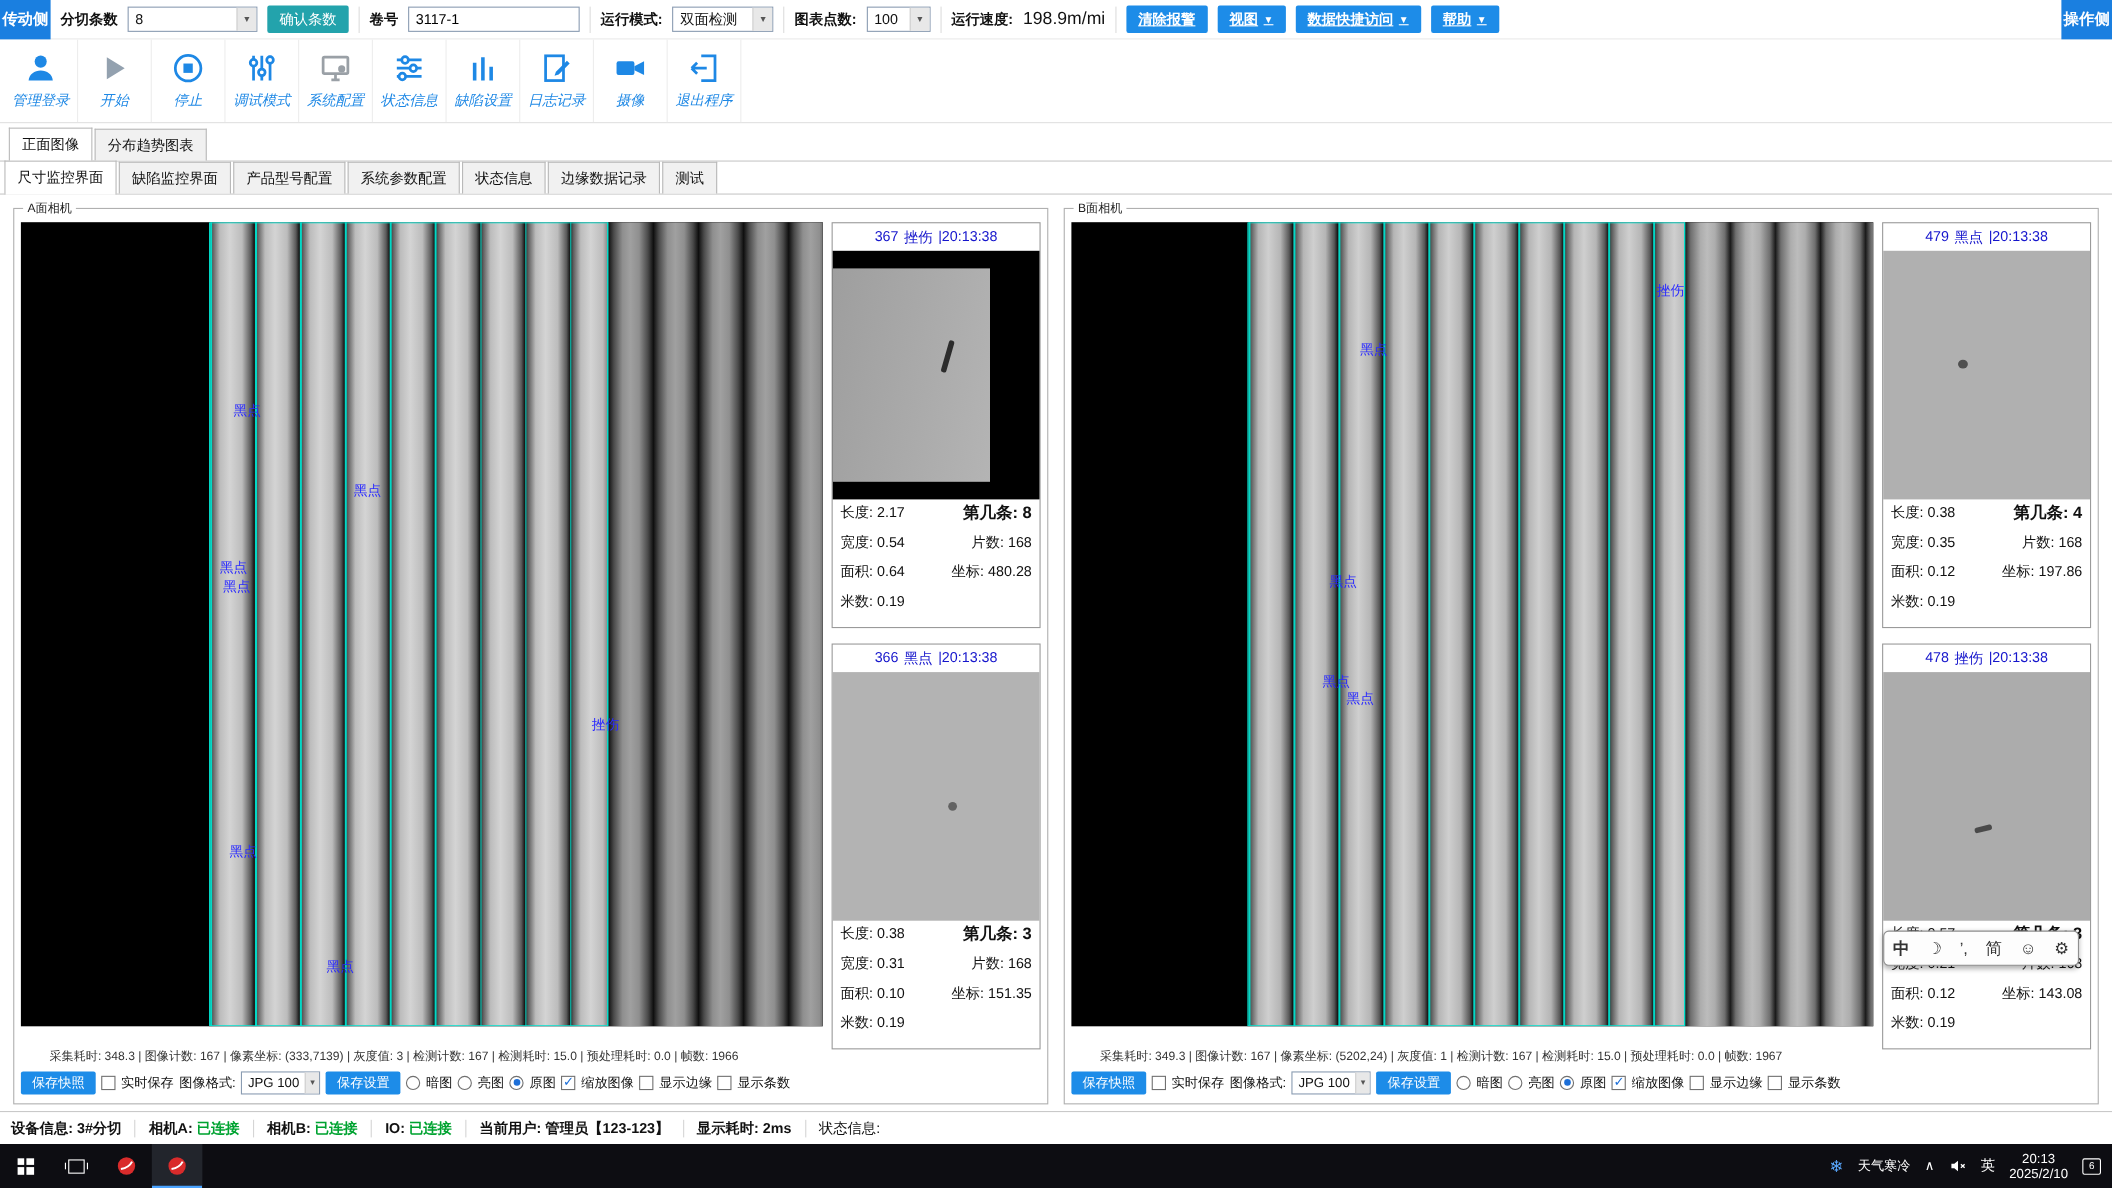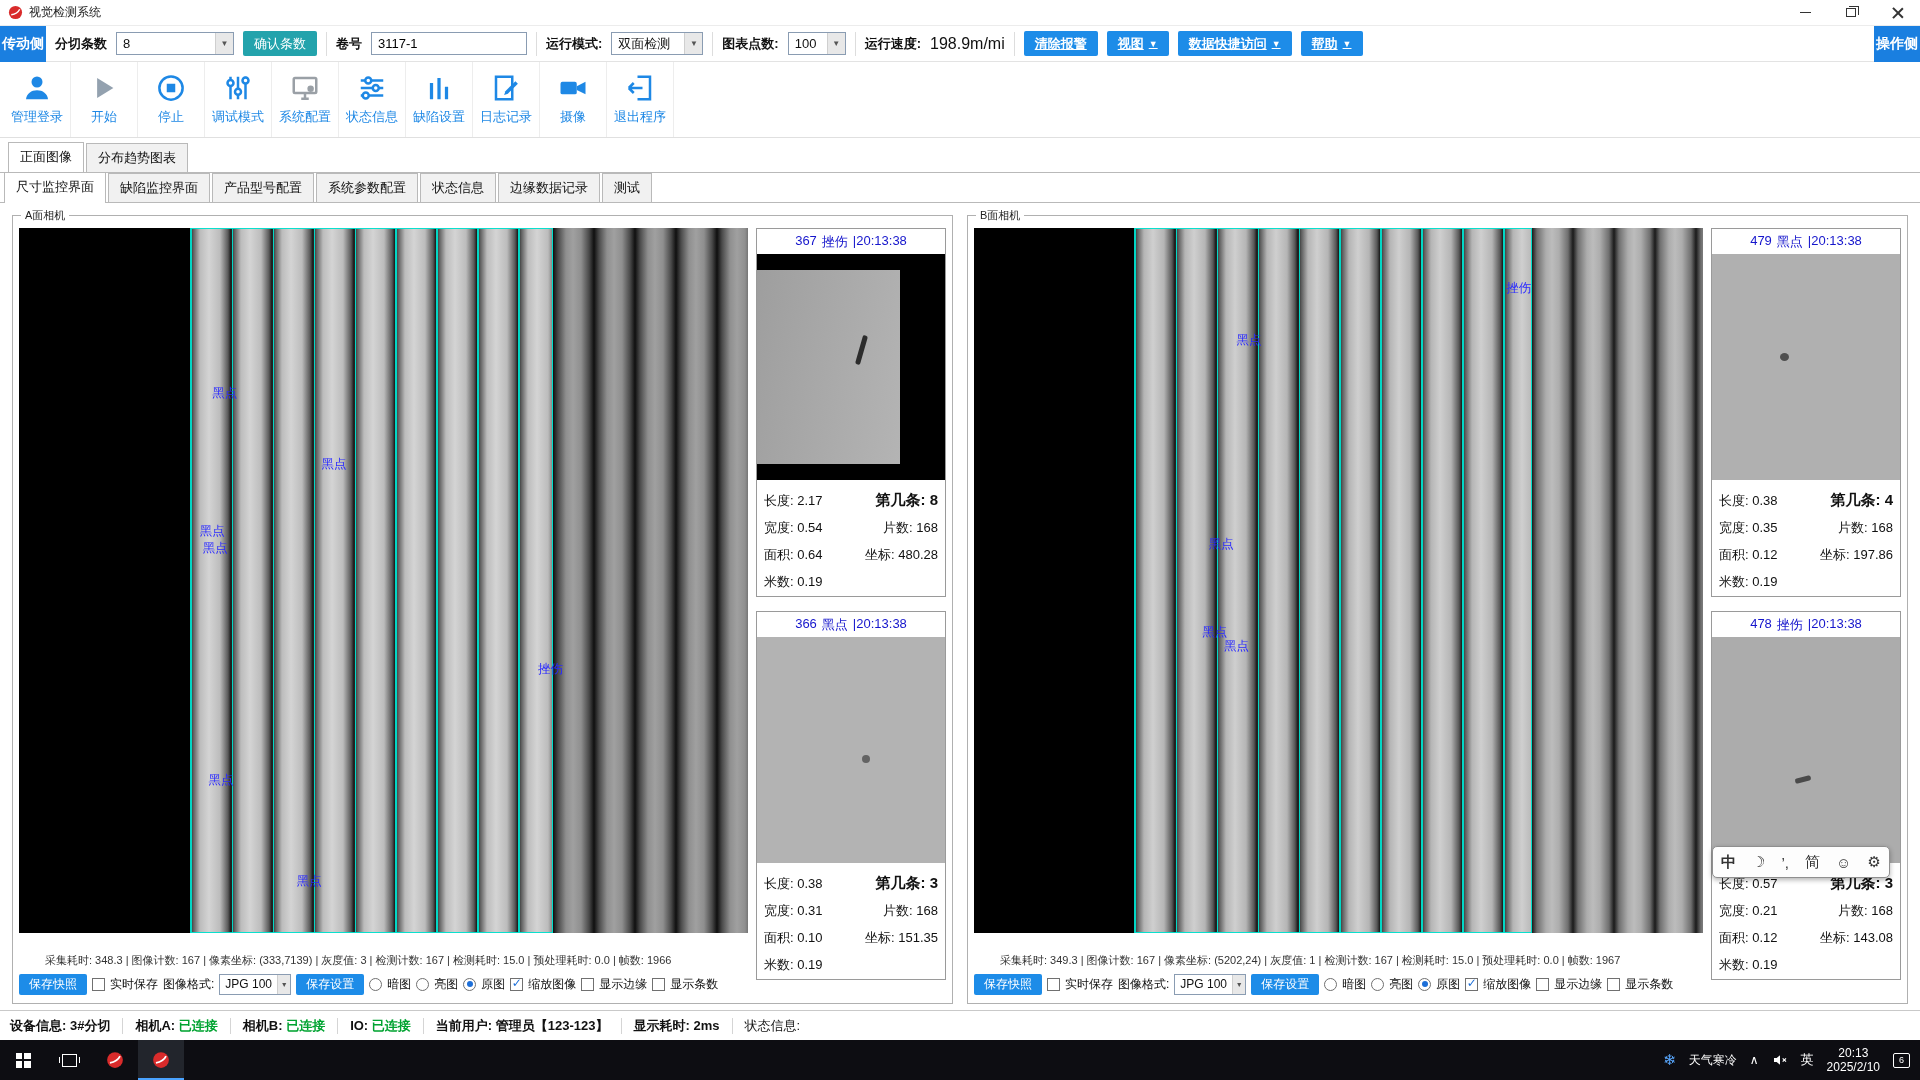--- a/index.html
+++ b/index.html
@@ -29,21 +29,21 @@
   .combo .arr { width:18px; background:#e8e8e8; border-left:1px solid #cfcfcf; display:flex; align-items:center; justify-content:center; font-size:8px; color:#555; }
   .txt-input { height:23px; border:1px solid #8a9cb2; padding:0 6px; font-size:13px; width:156px; font-family:inherit; }
   .btn-blue { background:#1d8ce8; color:#fff; border:none; border-radius:2px; height:25px; padding:0 11px; font-size:13px; font-weight:bold; display:flex; align-items:center; gap:5px;text-decoration:underline; }
   .btn-teal { background:#23a3ac; color:#fff; border:none; border-radius:2px; height:25px; padding:0 11px; font-size:13px; font-weight:normal; }
   .caret { font-size:9px; }
   .speed-val { font-size:16px; }
   .vsep { width:1px; height:24px; background:#ddd; flex:0 0 auto; }
   .spacer { flex:1; }
 
   
-  .toolbar2 { height:76px; background:#fff; border-bottom:1px solid #e0e0e0; display:flex; align-items:stretch; padding-left:4px; flex:0 0 auto; }
+  .toolbar2 { height:76px; background:#fff; border-bottom:1px solid #e0e0e0; display:flex; align-items:stretch; padding-left:4px; flex:0 0 auto;font-style:italic; }
   .action { width:67px; display:flex; flex-direction:column; align-items:center; justify-content:center; gap:5px; border-right:1px solid #ededed; }
   .action svg { width:30px; height:30px; }
   .action .alabel { color:#1E88E5; font-size:13px; white-space:nowrap; }
 
   
   .tabstrip { height:30px; background:#fff; border-bottom:1px solid #b9b9b9; display:flex; align-items:flex-end; padding-left:4px; flex:0 0 auto; }
   .tab { padding:5px 11px 5px; border:1px solid #b9b9b9; border-bottom:none; background:#f1f1f1; font-size:13px; margin-right:2px; white-space:nowrap; }
   .tab.active { background:#fff; position:relative; margin-bottom:-1px; padding-bottom:7px; }
   .tabstrip.sub { padding-left:8px; margin-top:5px; }
 
@@ -93,21 +93,21 @@
   .thumb .patch { position:absolute; }
   .thumb-a1 .patch { left:0; top:7%; width:76%; height:86%; background:linear-gradient(100deg,#9e9e9e,#b4b4b4); }
   .thumb-a1 .mark { position:absolute; left:54%; top:36%; width:5px; height:30px; background:#2c2c2c; transform:rotate(16deg); border-radius:2px; }
   .thumb-a2 { background:#b3b3b3; }
   .thumb-a2 .mark { position:absolute; left:56%; top:52%; width:8px; height:8px; border-radius:50%; background:#636363; }
   .thumb-b1 { background:#b0b0b0; }
   .thumb-b1 .mark { position:absolute; left:36%; top:44%; width:9px; height:8px; border-radius:50%; background:#4f4f4f; }
   .thumb-b2 { background:#acacac; }
   .thumb-b2 .mark { position:absolute; left:44%; top:62%; width:16px; height:5px; background:#4a4a4a; transform:rotate(-14deg); border-radius:2px; }
   .card-stats { padding:3px 7px 5px; }
-  .srow { display:flex; justify-content:space-between; align-items:flex-end; height:27px; }
+  .srow { display:flex; justify-content:space-between; align-items:flex-start; height:27px; }
   .sl,.sr { font-size:13px; }
   .sr.big { font-weight:bold; font-size:15px; }
 
   
   .statusbar { height:30px; border-top:1px solid #c9c9c9; background:#fff; display:flex; align-items:center; gap:12px; padding:0 10px; font-size:13px; flex:0 0 auto; }
   .statusbar b { font-weight:bold; }
   .green { color:#00a331; font-weight:bold; }
   .ssep { width:1px; height:16px; background:#d5d5d5; }
 
   
@@ -130,38 +130,20 @@
   
   .ime { position:absolute; left:1712px; top:846px; width:178px; height:32px; background:#fdfdfd; border:1px solid #8f8f8f; border-radius:5px; box-shadow:0 2px 5px rgba(0,0,0,.3); display:flex; align-items:center; justify-content:space-around; z-index:60; color:#333; }
   .ime span { font-size:15px; }
   .ime .mode { font-weight:bold; }
 </style>
 </head>
 <body>
 
 <div class="app">
 
-  <div class="titlebar">
-    <svg class="app-icon" viewBox="0 0 16 16">
-      <circle cx="8" cy="8" r="7" fill="#d92b2b"></circle>
-      <path d="M3.5 10.5c3-.5 7-2 9-6" stroke="#fff" stroke-width="1.6" fill="none"></path>
-    </svg>
-    <span class="title">视觉检测系统</span>
-    <div class="win-btns">
-      <div class="win-btn">
-          <span class="glyph-min"></span>
-        </div>
-      <div class="win-btn">
-          <span class="glyph-max"></span>
-        </div>
-      <div class="win-btn">
-          <span class="glyph-close"></span>
-        </div>
-    </div>
-  </div>
 
   <div class="toolbar1">
     <button class="side-btn">传动侧</button>
     <span class="tlabel">分切条数</span>
     <div class="combo" style="width:118px">
       <span class="val" style="flex:1">8</span>
       <span class="arr">▼</span>
     </div>
     <button class="btn-teal">确认条数</button>
     <span class="vsep"></span>

